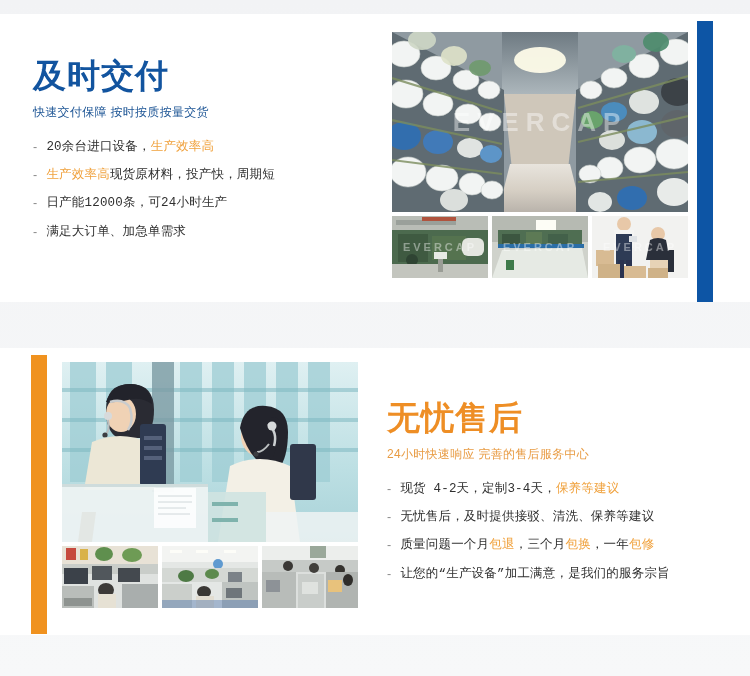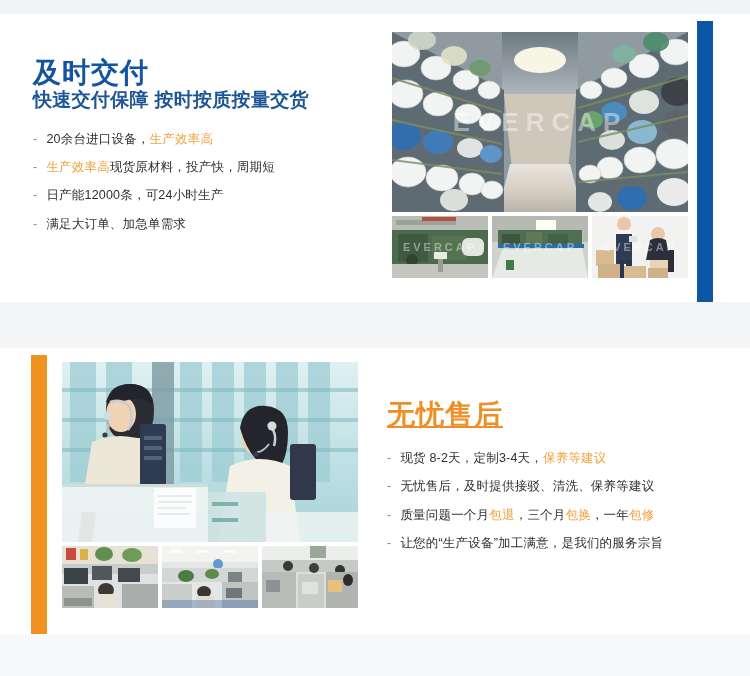--- a/index.html
+++ b/index.html
@@ -31,32 +31,33 @@
   .accent-bar { position: absolute; }
   #accent-blue   { left: 697px; top: 21px;  width: 16px; height: 281px; background: #0d55a5; }
   #accent-orange { left: 31px;  top: 355px; width: 16px; height: 279px; background: #f0921f; }
 
   
   .text-block { position: absolute; }
   #delivery-text { left: 33px; top: 58px; width: 340px; }
   #service-text  { left: 387px; top: 400px; width: 340px; }
 
   .title {
-    font-size: 28px;
+    font-size: 33px;
     font-weight: bold;
     letter-spacing: 1px;
     line-height: 1.1;
   }
   .title.blue   { color: #12549f; }
-  .title.orange { color: #ee8e25; text-decoration: underline; }
+  .title.orange { color: #ee8e25; }
 
   .subtitle {
-    font-size: 19px;
-    font-weight: bold;
+    font-size: 12px;
+    font-weight: normal;
     letter-spacing: 0.3px;
+    margin-top: 11px;
     line-height: 1.2;
   }
   .subtitle.blue   { color: #1d5595; }
   .subtitle.orange { color: #e89b42; }
 
   .bullets {
     margin-top: 19px;
     list-style: none;
   }
   .bullets li {
@@ -68,21 +69,21 @@
     margin-bottom: 11.5px;
     letter-spacing: 0.2px;
   }
   .bullets li .dash {
     color: #8a8a8a;
     margin-right: 9px;
     flex: 0 0 auto;
     font-size: 12.5px;
     line-height: 1.35;
   }
-  .bullets li .txt { flex: 1 1 auto; }
+  .bullets li .txt { flex: 1 1 auto; font-family: Liberation Mono, monospace; }
   .hl { color: #f0a13c; }
 
   
   .media { position: absolute; }
   #delivery-media { left: 392px; top: 32px;  width: 296px; }
   #service-media  { left: 62px;  top: 362px; width: 296px; }
 
   .hero {
     position: relative;
     width: 296px;
@@ -293,24 +294,25 @@
         <div class="watermark">EVERCAP</div>
       </div>
     </div>
   </div>
 
   <div class="panel" id="panel-service"></div>
   <div class="accent-bar" id="accent-orange"></div>
 
   <div class="text-block" id="service-text">
     <div class="title orange">无忧售后</div>
+    <div class="subtitle orange">24小时快速响应  完善的售后服务中心</div>
     <ul class="bullets">
       <li>
         <span class="dash">-</span>
-        <span class="txt"><span>现货 8-2天，定制3-4天，</span><span class="hl">保养等建议</span><span></span></span>
+        <span class="txt"><span>现货 4-2天，定制3-4天，</span><span class="hl">保养等建议</span><span></span></span>
       </li>
       <li>
         <span class="dash">-</span>
         <span class="txt"><span>无忧售后，及时提供接驳、清洗、保养等建议</span><span class="hl"></span><span></span></span>
       </li>
       <li>
         <span class="dash">-</span>
         <span class="txt"><span>质量问题一个月</span><span class="hl">包退</span><span>，三个月</span><span class="hl">包换</span><span>，一年</span><span class="hl">包修</span><span></span></span>
       </li>
       <li>

